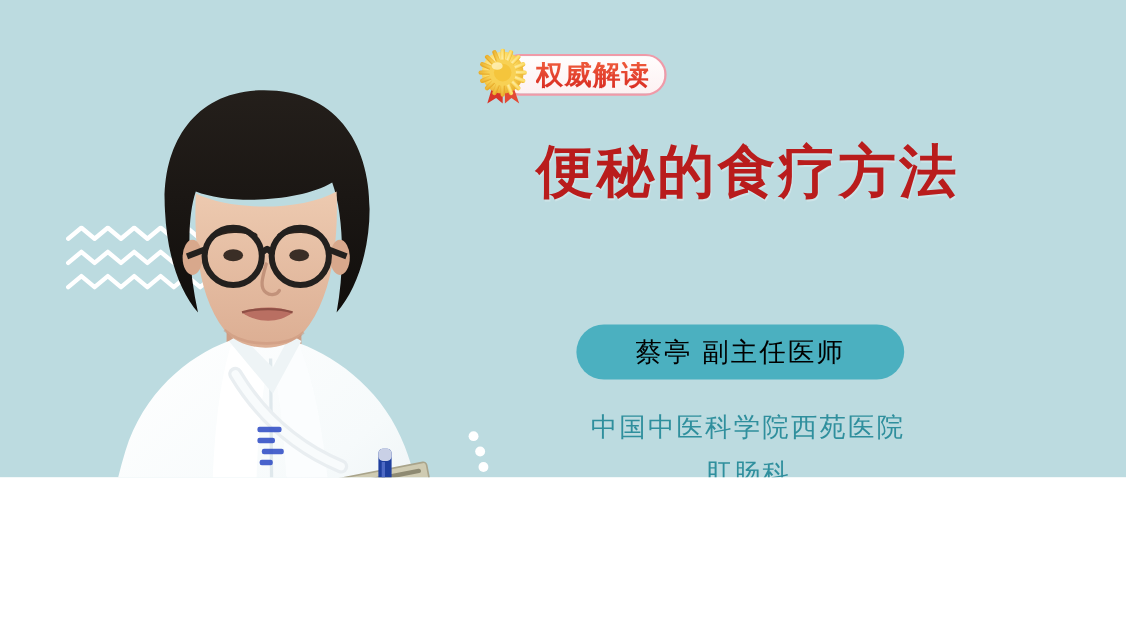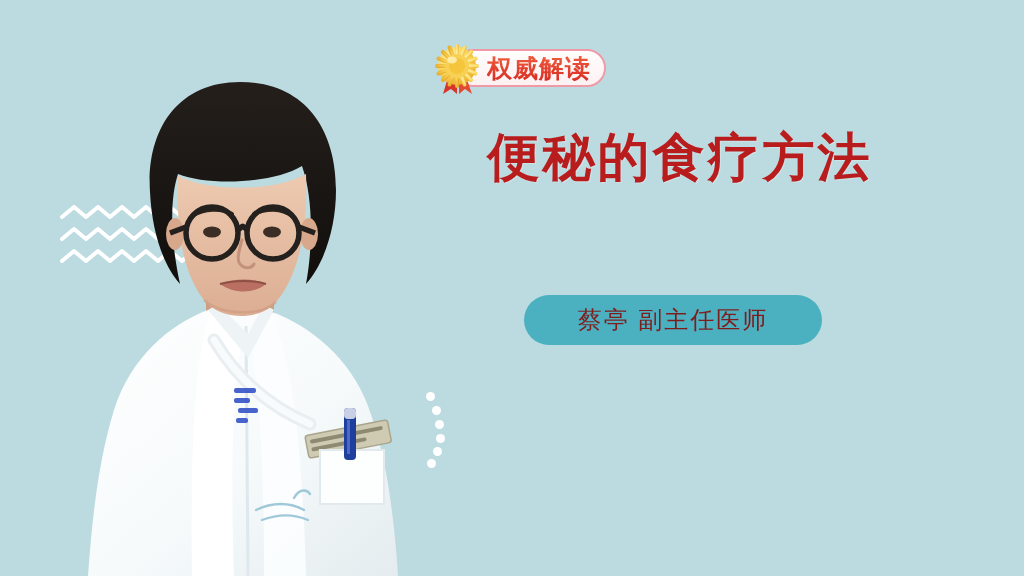--- a/index.html
+++ b/index.html
@@ -3,21 +3,21 @@
 <meta charset="utf-8">
 <style>
   html, body {
     margin: 0;
     padding: 0;
     background: #ffffff;
   }
   #stage {
     position: relative;
     width: 1024px;
-    height: 576px;
+    height: 434px;
     overflow: hidden;
     background: #bcdbe0;
     font-family: "Liberation Sans", "DejaVu Sans", sans-serif;
   }
 
   
   .waves {
     position: absolute;
     left: 60px;
     top: 205px;
@@ -126,21 +126,21 @@
     top: 295px;
     width: 298px;
     height: 50px;
     border-radius: 25px;
     background: #4bb0c0;
     display: flex;
     align-items: center;
     justify-content: center;
   }
   .name-pill span {
-    color: #7f1d1d;
+    color: #000000;
     font-size: 24px;
     letter-spacing: 2px;
     white-space: nowrap;
   }
 
   
   .affil {
     position: absolute;
     left: 455px;
     top: 368px;
@@ -326,14 +326,18 @@
       </svg>
     </div>
   </div>
 
   <div class="main-title">便秘的食疗方法</div>
 
   <div class="name-pill">
     <span>蔡亭  副主任医师</span>
   </div>
 
+  <div class="affil">
+    <div>中国中医科学院西苑医院</div>
+    <div>肛肠科</div>
+  </div>
 
 </div>
 
 </body></html>

